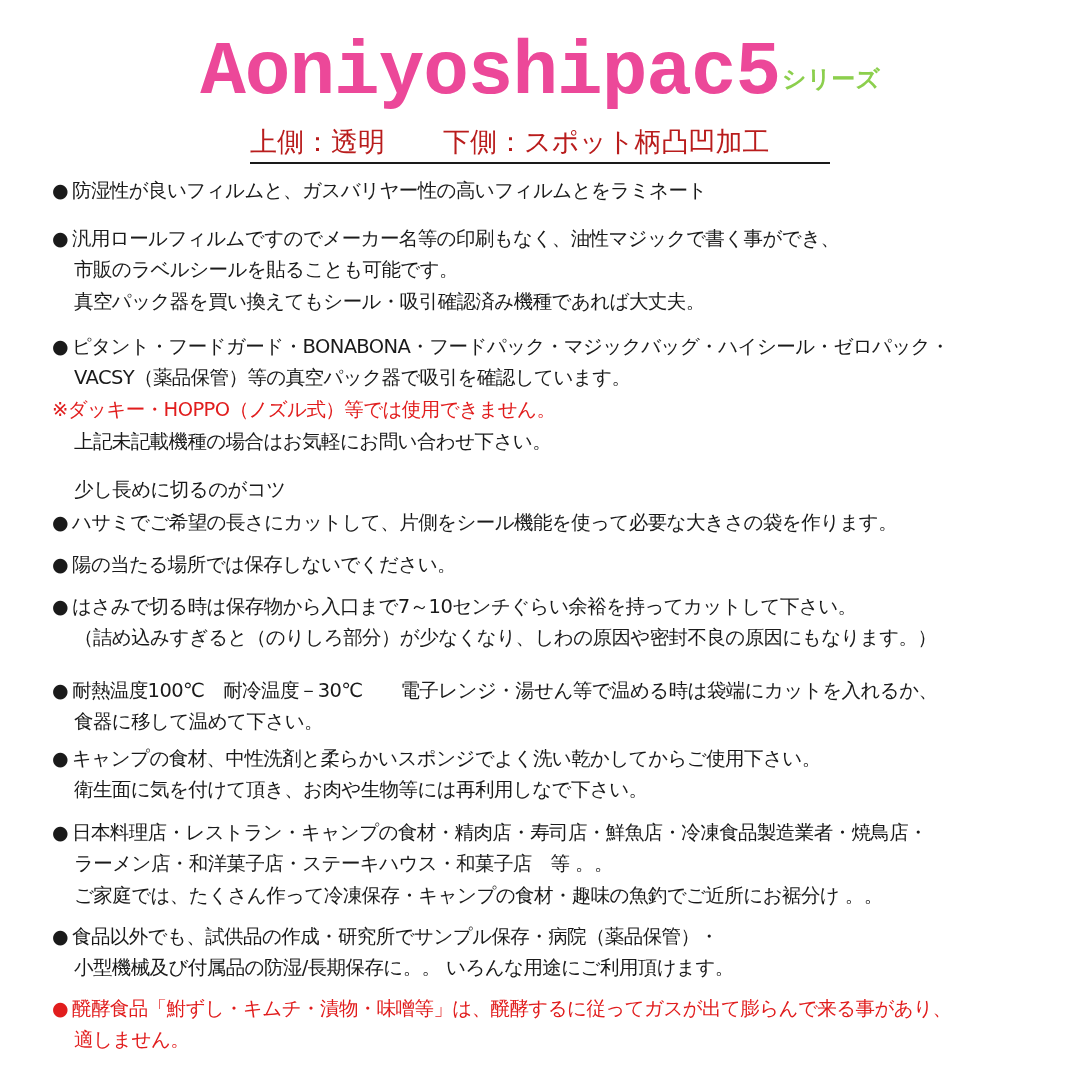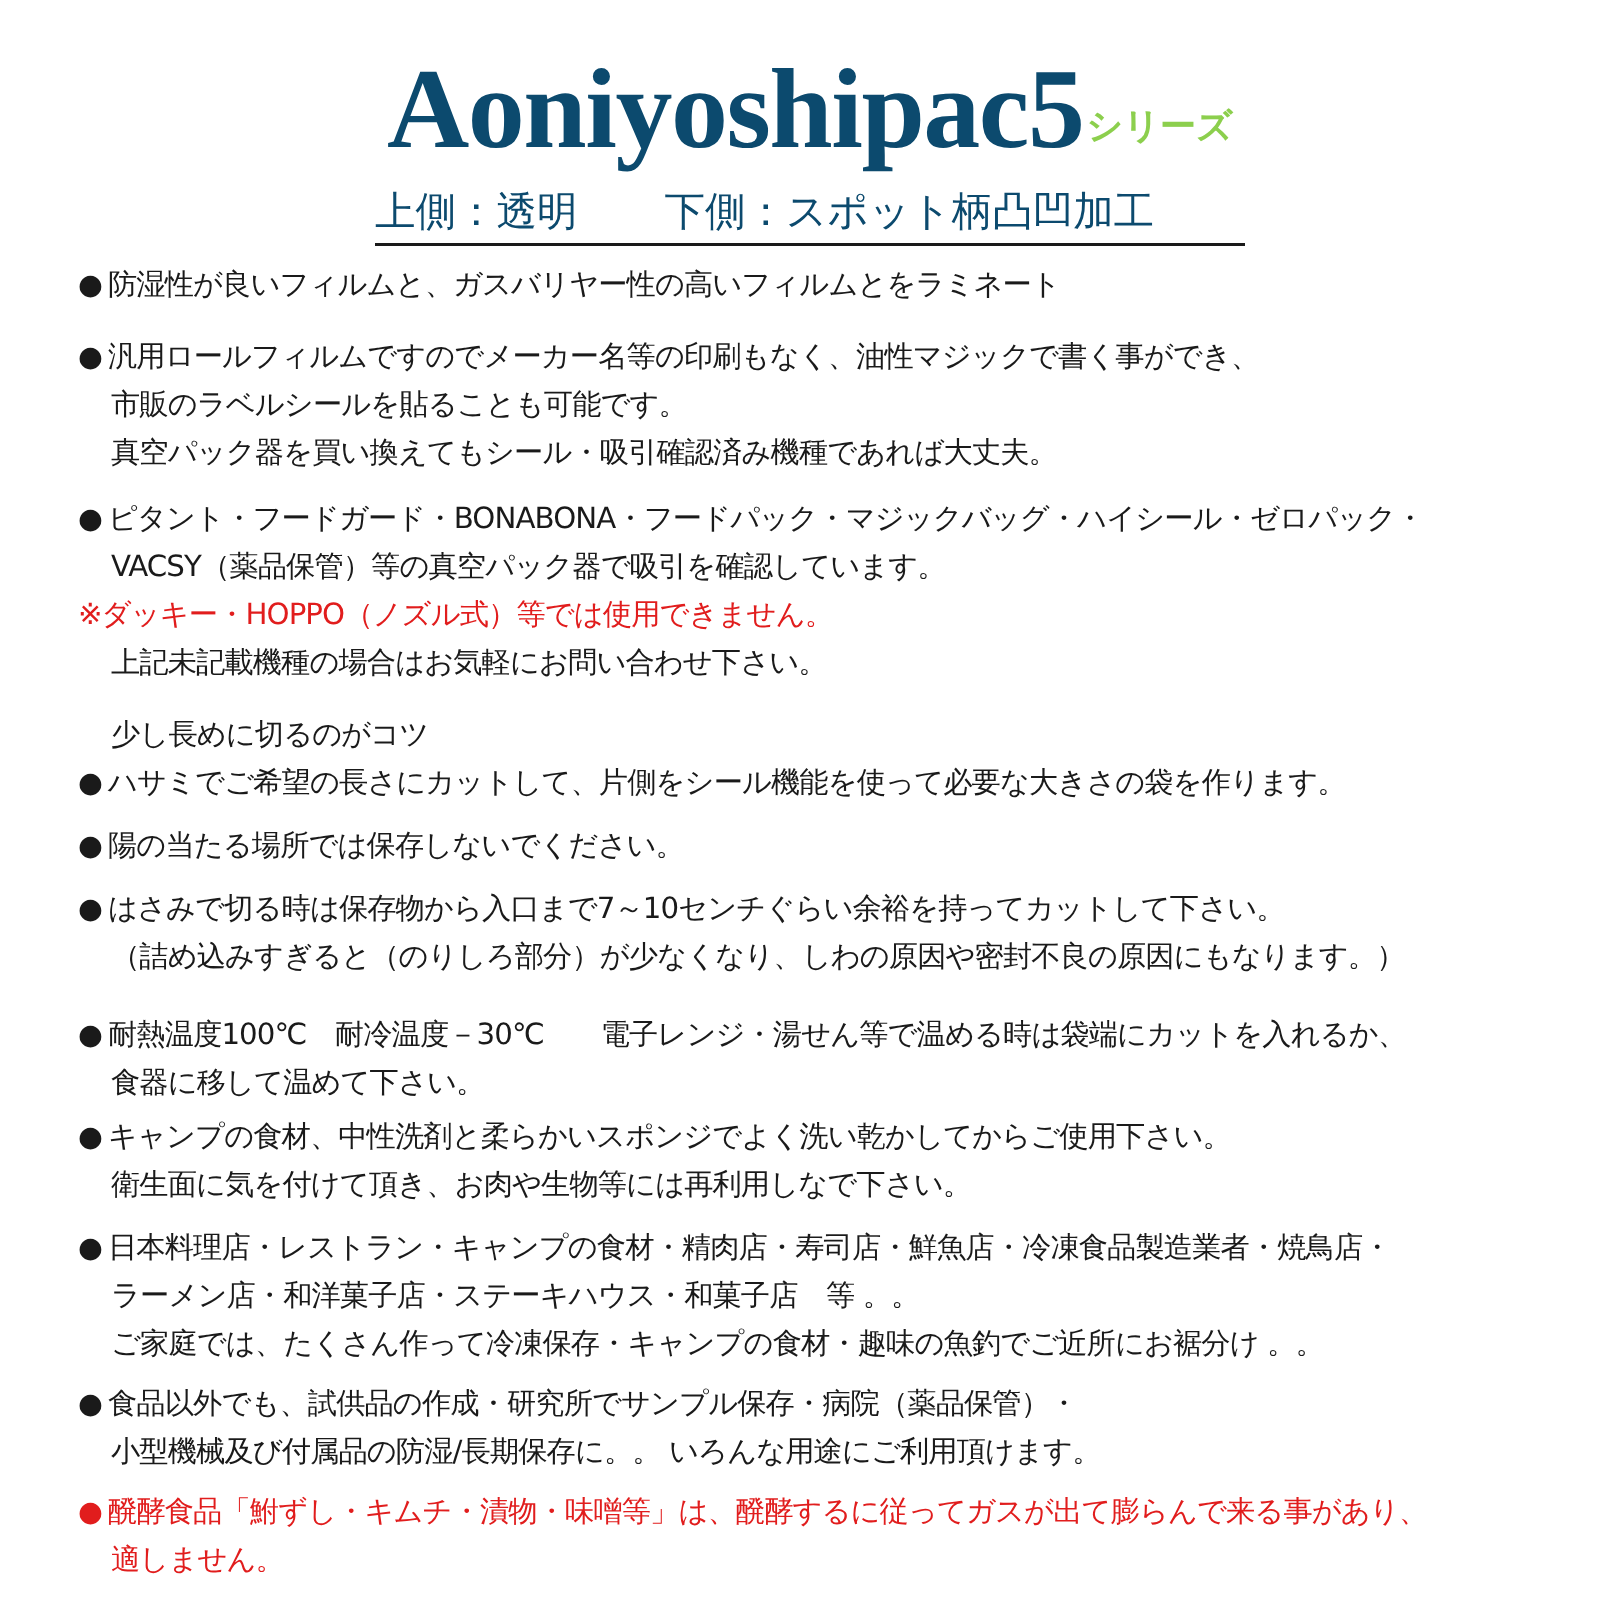--- a/index.html
+++ b/index.html
@@ -6,34 +6,34 @@
     body {
       width: 1080px; height: 1080px; position: relative; overflow: hidden;
       font-family: "DejaVu Sans", "Liberation Sans", sans-serif;
       color: #1a1a1a;
     }
     .title-wrap {
       position: absolute; left: 0; top: 28px; width: 1080px;
       text-align: center; white-space: nowrap;
     }
     .title-main {
-      font-family: Liberation Serif, serif;
+      font-family: Liberation Mono, monospace;
       font-weight: bold; font-size: 76px; letter-spacing: -1px;
-      color: #0c4a6e; line-height: 90px;
+      color: #ec4899; line-height: 90px;
     }
     .title-suffix {
       font-family: Liberation Sans, sans-serif;
       font-weight: bold; font-size: 24px; color: #8ccf4d;
       margin-left: 2px; position: relative; top: -6px;
     }
     .subtitle {
       position: absolute; left: 250px; top: 124px; width: 580px;
       font-size: 27px; line-height: 36px; white-space: nowrap;
       border-bottom: 2px solid #1a1a1a; padding-bottom: 2px;
-      color: #0c4a6e;
+      color: #b91c1c;
     }
     .subtitle .gap { display: inline-block; width: 58px; }
     .list { position: absolute; left: 52px; top: 174px; width: 1010px; }
     .para { position: absolute; left: 0; width: 1010px; }
     .line {
       font-size: 19.5px; line-height: 32px; height: 32px; white-space: nowrap;
       letter-spacing: -0.6px;
     }
     .indent { padding-left: 22px; }
     .bullet { display: inline-block; width: 20px; font-size: 19px; }

